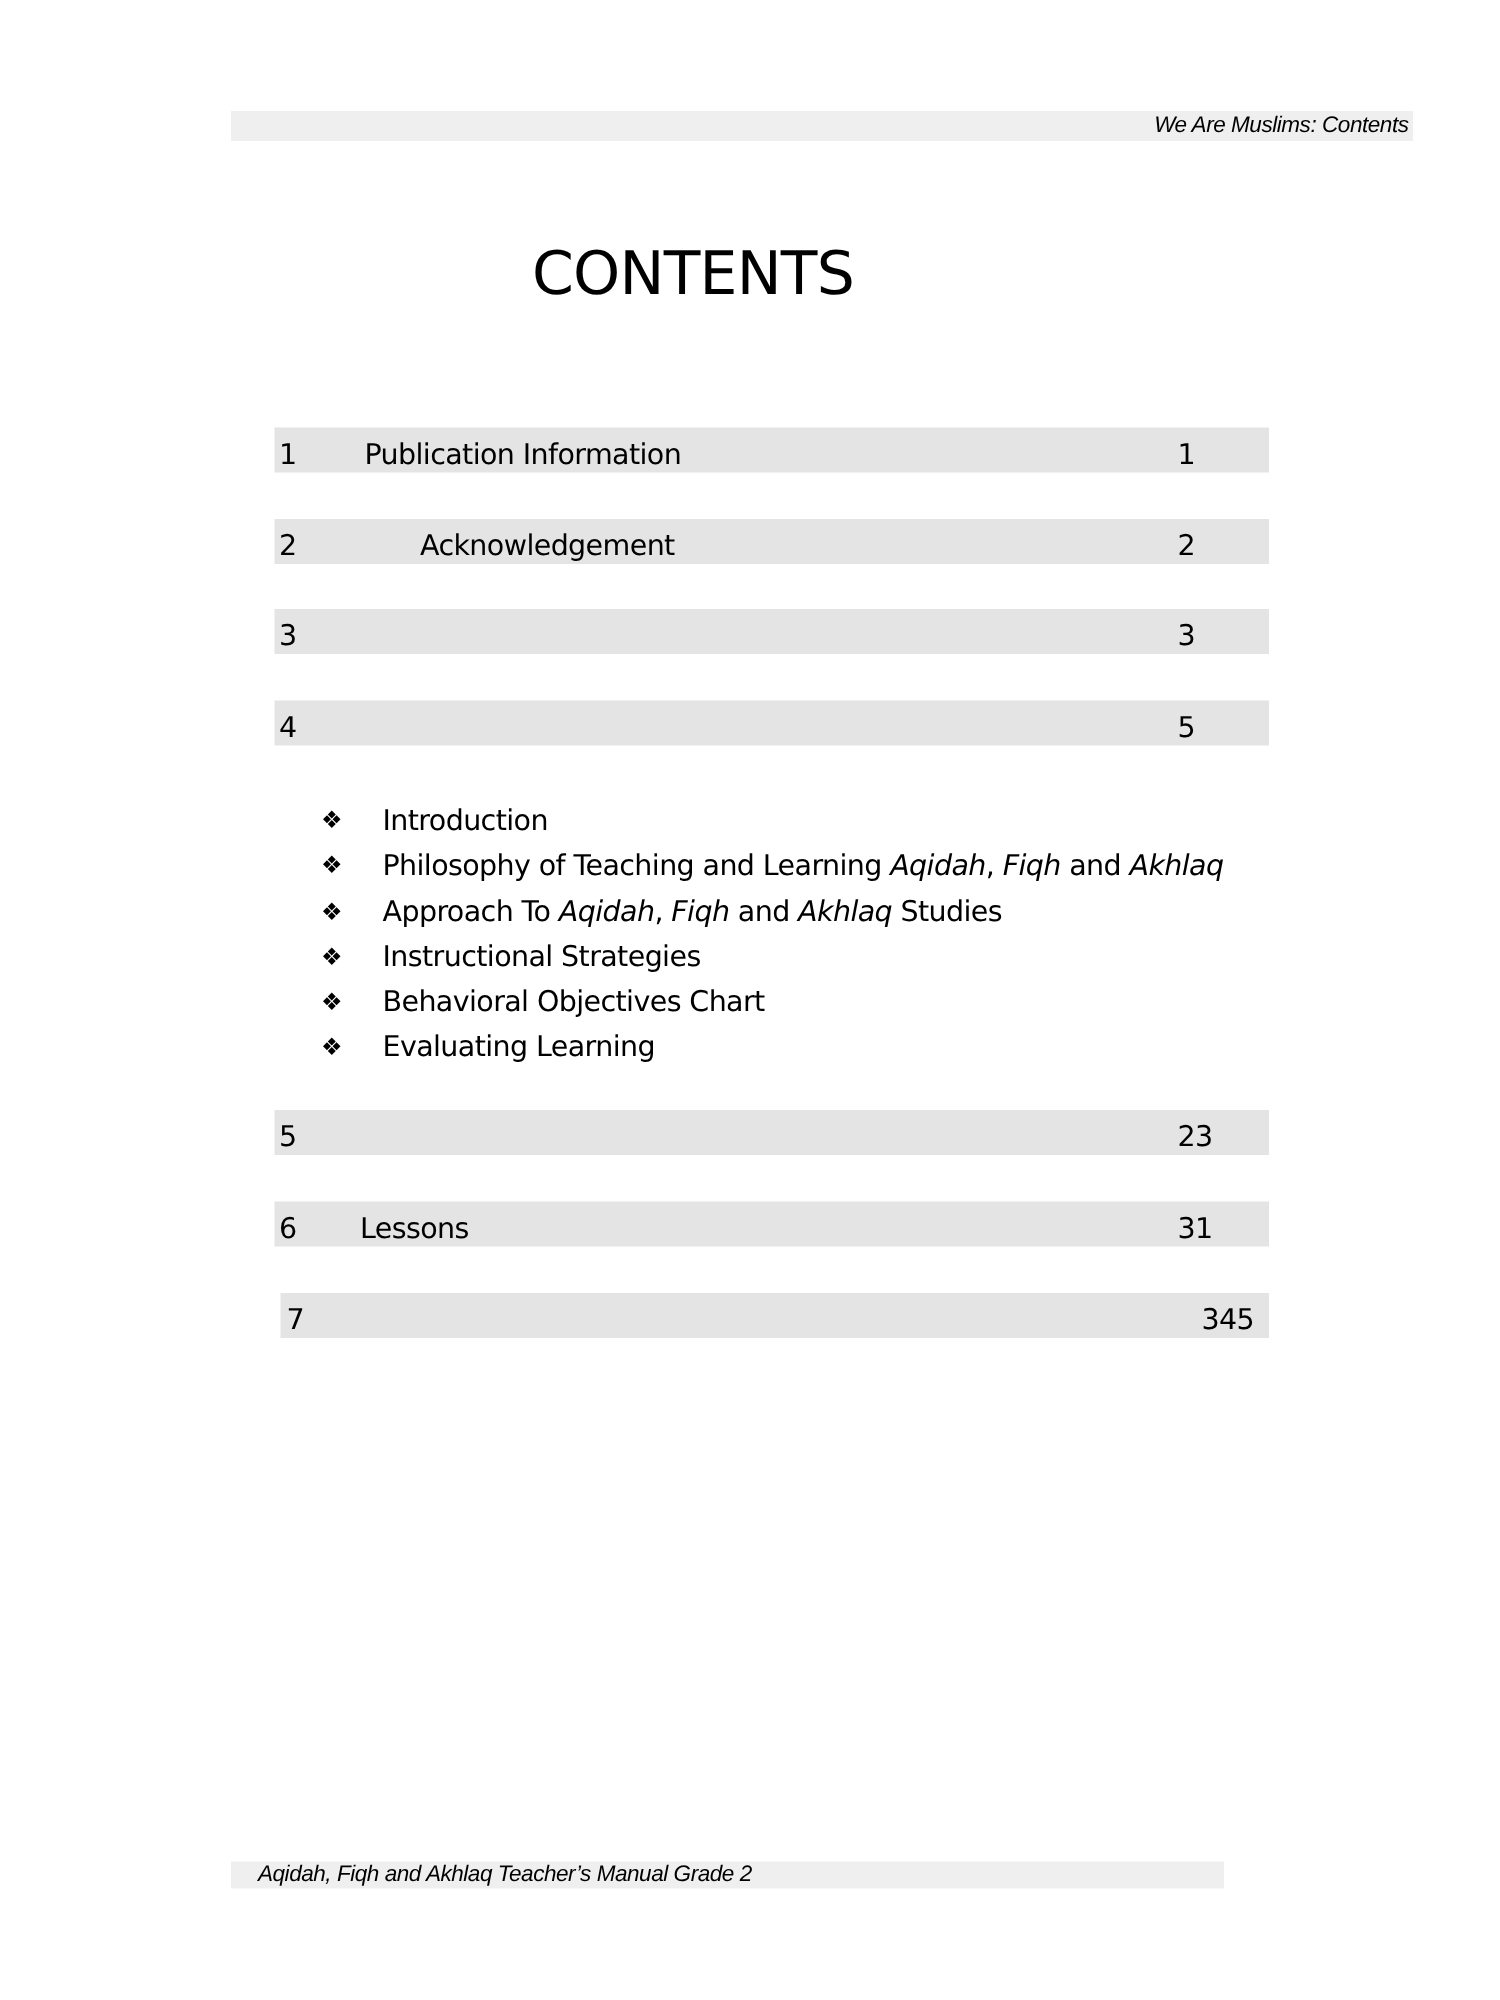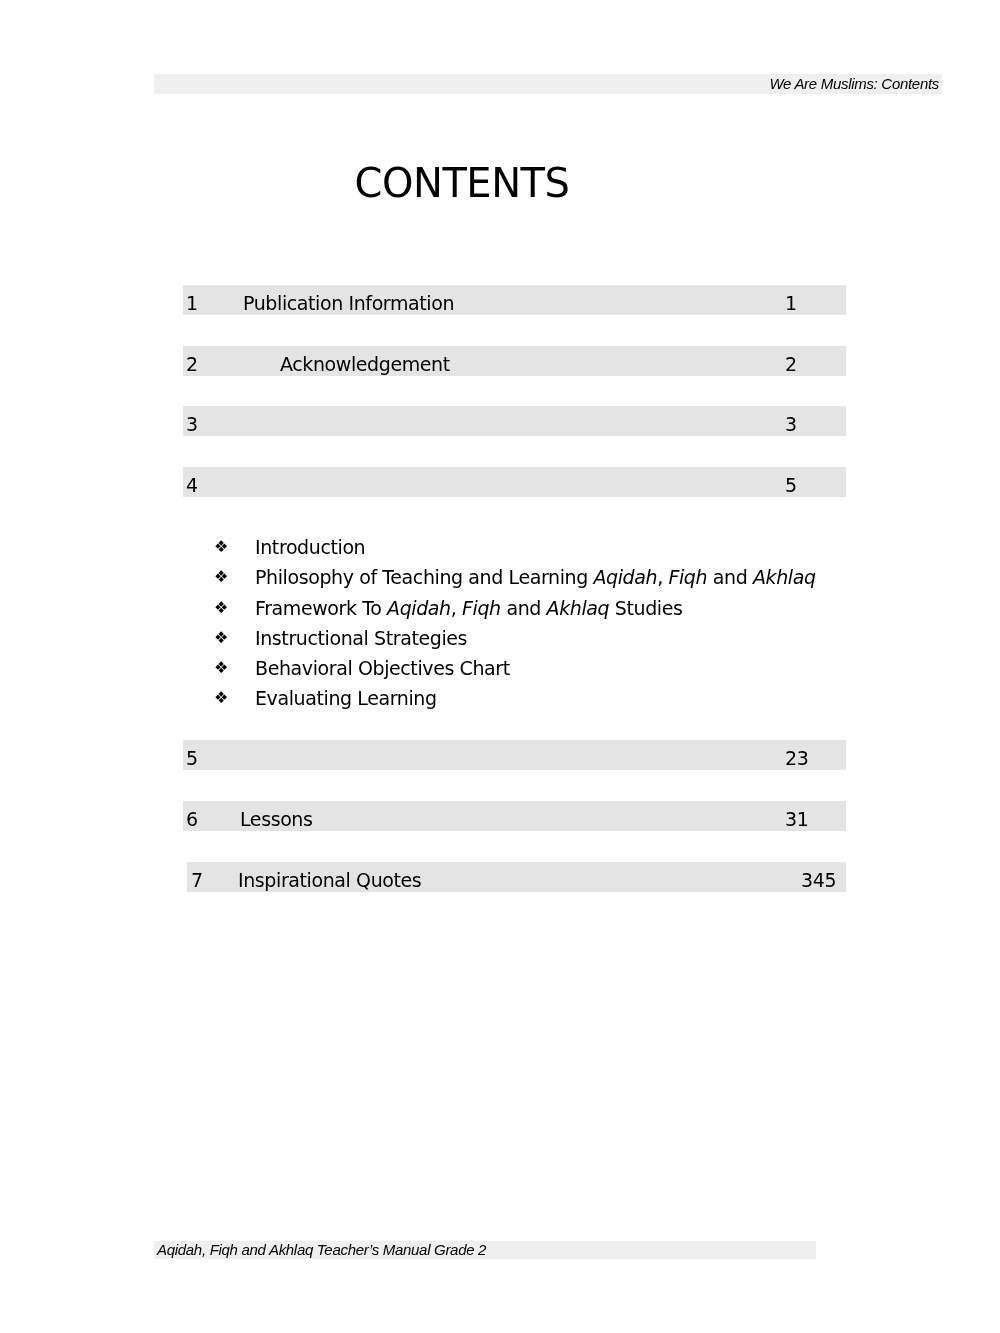--- a/index.html
+++ b/index.html
@@ -30,21 +30,21 @@
   }
   .sub-item .bullet { position: absolute; left: 0; top: 0; font-size: 16px; }
   .sub-item .text { position: absolute; left: 41px; top: 0; white-space: nowrap; text-align: right; }
   .sub-item i { font-style: italic; }
   .footer-bar {
     position: absolute; left: 154px; top: 1241px; width: 662px; height: 18px;
     background: #efefef;
     font-family: "Liberation Sans", sans-serif; font-style: italic; font-size: 15px;
     line-height: 18px; letter-spacing: -0.3px;
   }
-  .footer-bar span { padding-left: 3px; }
+  .footer-bar span { padding-left: 18px; }
 </style>
 </head>
 <body>
 
 <div class="header-bar">
   <span>We Are Muslims: Contents</span>
 </div>
 
 <div class="title">CONTENTS</div>
 
@@ -71,21 +71,21 @@
   <div class="sub-item">
     <span class="bullet">❖</span>
     <span class="text"><span>Introduction</span></span>
   </div>
   <div class="sub-item">
     <span class="bullet">❖</span>
     <span class="text"><span>Philosophy of Teaching and Learning </span><i>Aqidah</i><span>, </span><i>Fiqh</i><span style="white-space:pre"> and </span><i>Akhlaq</i></span>
   </div>
   <div class="sub-item">
     <span class="bullet">❖</span>
-    <span class="text"><span style="white-space:pre">Framework To </span><i>Aqidah</i><span style="white-space:pre">, </span><i>Fiqh</i><span style="white-space:pre"> and </span><i>Akhlaq</i><span style="white-space:pre"> Studies</span></span>
+    <span class="text"><span style="white-space:pre">Approach To </span><i>Aqidah</i><span style="white-space:pre">, </span><i>Fiqh</i><span style="white-space:pre"> and </span><i>Akhlaq</i><span style="white-space:pre"> Studies</span></span>
   </div>
   <div class="sub-item">
     <span class="bullet">❖</span>
     <span class="text"><span>Instructional Strategies</span></span>
   </div>
   <div class="sub-item">
     <span class="bullet">❖</span>
     <span class="text"><span>Behavioral Objectives Chart</span></span>
   </div>
   <div class="sub-item">
@@ -98,19 +98,18 @@
   <span class="num">5</span>
   <span class="page">23</span>
 </div>
 <div class="toc-row" style="left:183px; top:801px; width:663px;">
   <span class="num">6</span>
   <span class="label" style="left:57px;">Lessons</span>
   <span class="page">31</span>
 </div>
 <div class="toc-row" style="left:187px; top:862px; width:659px;">
   <span class="num" style="left:4px;">7</span>
-  <span class="label" style="left:51px;">Inspirational Quotes</span>
   <span class="page" style="left:614px;">345</span>
 </div>
 
 <div class="footer-bar">
   <span>Aqidah, Fiqh and Akhlaq Teacher’s Manual Grade 2</span>
 </div>
 
 </body></html>

